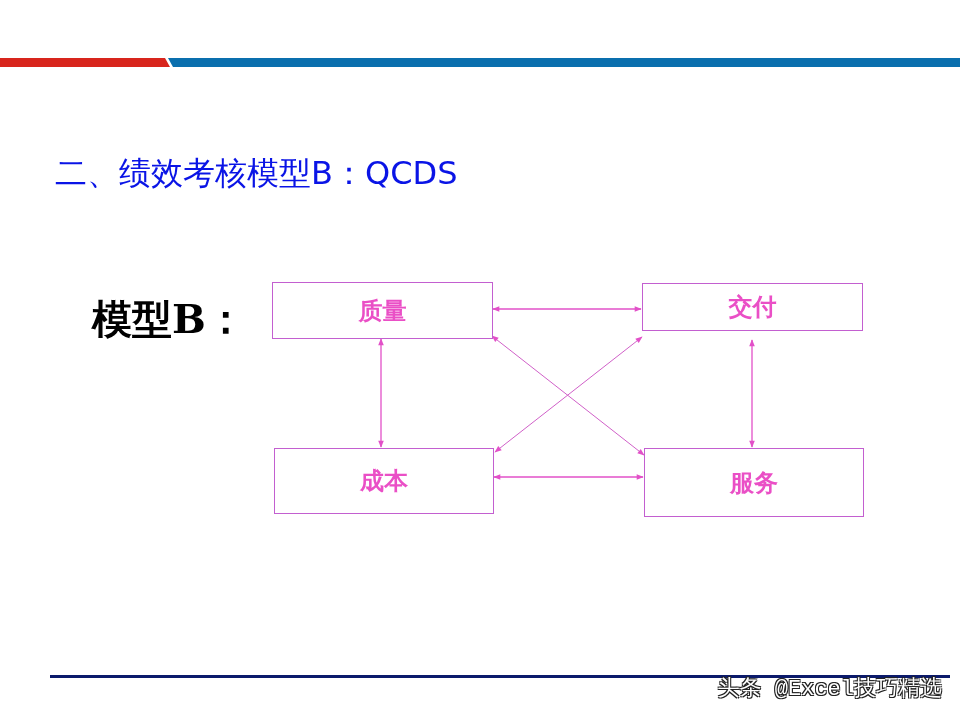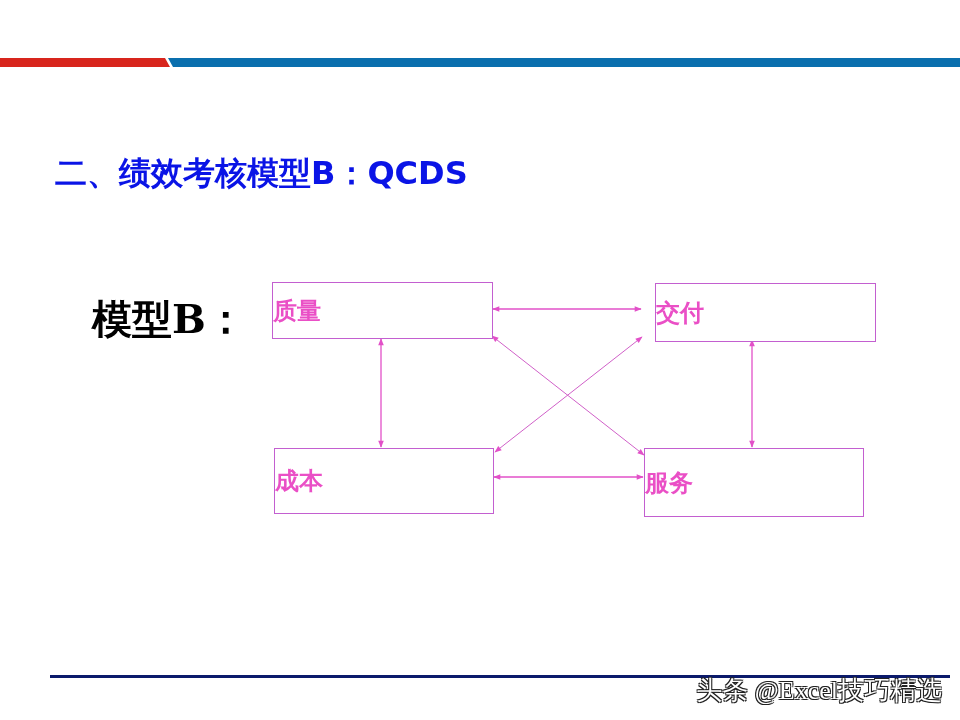--- a/index.html
+++ b/index.html
@@ -19,21 +19,21 @@
       left: 0;
       top: 58px;
       width: 960px;
       height: 9px;
     }
     .slide-title {
       position: absolute;
       left: 55px;
       top: 152px;
       font-size: 32px;
-      font-weight: bold;
+      font-weight: normal;
       color: #0a14e6;
       white-space: nowrap;
       letter-spacing: 0px;
       font-family: "DejaVu Sans", "Liberation Sans", sans-serif;
     }
     .model-label {
       position: absolute;
       left: 92px;
       top: 292px;
       font-size: 40px;
@@ -42,21 +42,21 @@
       white-space: nowrap;
       font-family: "DejaVu Serif", "Liberation Serif", serif;
     }
     .node {
       position: absolute;
       box-sizing: border-box;
       border: 1.5px solid #c35fd0;
       background: #ffffff;
       display: flex;
       align-items: center;
-      justify-content: flex-start;
+      justify-content: center;
       color: #ea4fc6;
       font-size: 24px;
       font-weight: bold;
     }
     .diagram-svg {
       position: absolute;
       left: 0;
       top: 0;
       width: 960px;
       height: 720px;
@@ -67,25 +67,25 @@
       left: 50px;
       top: 675px;
       width: 900px;
       height: 3px;
       background: #0b1a6b;
     }
     .watermark {
       position: absolute;
       right: 18px;
       top: 673px;
-      font-size: 26px;
+      font-size: 22px;
       color: #ffffff;
       white-space: nowrap;
       text-shadow: 1px 1px 0 #222, -1px -1px 0 #222, 1px -1px 0 #222, -1px 1px 0 #222;
-      font-family: Liberation Serif, serif;
+      font-family: Liberation Mono, monospace;
     }
   </style>
 </head>
 <body>
 
 <svg class="top-bar" viewBox="0 0 960 9" preserveAspectRatio="none">
   <polygon points="0,0 165,0 170,9 0,9" fill="#d8251d"></polygon>
   <polygon points="168,0 960,0 960,9 173,9" fill="#0a6fae"></polygon>
 </svg>
 
@@ -109,21 +109,21 @@
   <line x1="752" y1="340" x2="752" y2="447" stroke="#e250c8" stroke-width="1.3" marker-start="url(#ah)" marker-end="url(#ah)"></line>
 
   <line x1="492" y1="336" x2="644" y2="455" stroke="#d060c8" stroke-width="1" marker-start="url(#ah)" marker-end="url(#ah)"></line>
 
   <line x1="642" y1="337" x2="495" y2="452" stroke="#d060c8" stroke-width="1" marker-start="url(#ah)" marker-end="url(#ah)"></line>
 </svg>
 
 <div class="node" style="left:272px; top:282px; width:221px; height:57px;">
   <span>质量</span>
 </div>
-<div class="node" style="left:642px; top:283px; width:221px; height:59px;margin-left:13px;">
+<div class="node" style="left:642px; top:283px; width:221px; height:48px;">
   <span>交付</span>
 </div>
 <div class="node" style="left:274px; top:448px; width:220px; height:66px;">
   <span>成本</span>
 </div>
 <div class="node" style="left:644px; top:448px; width:220px; height:69px;">
   <span>服务</span>
 </div>
 
 <div class="bottom-rule"></div>

